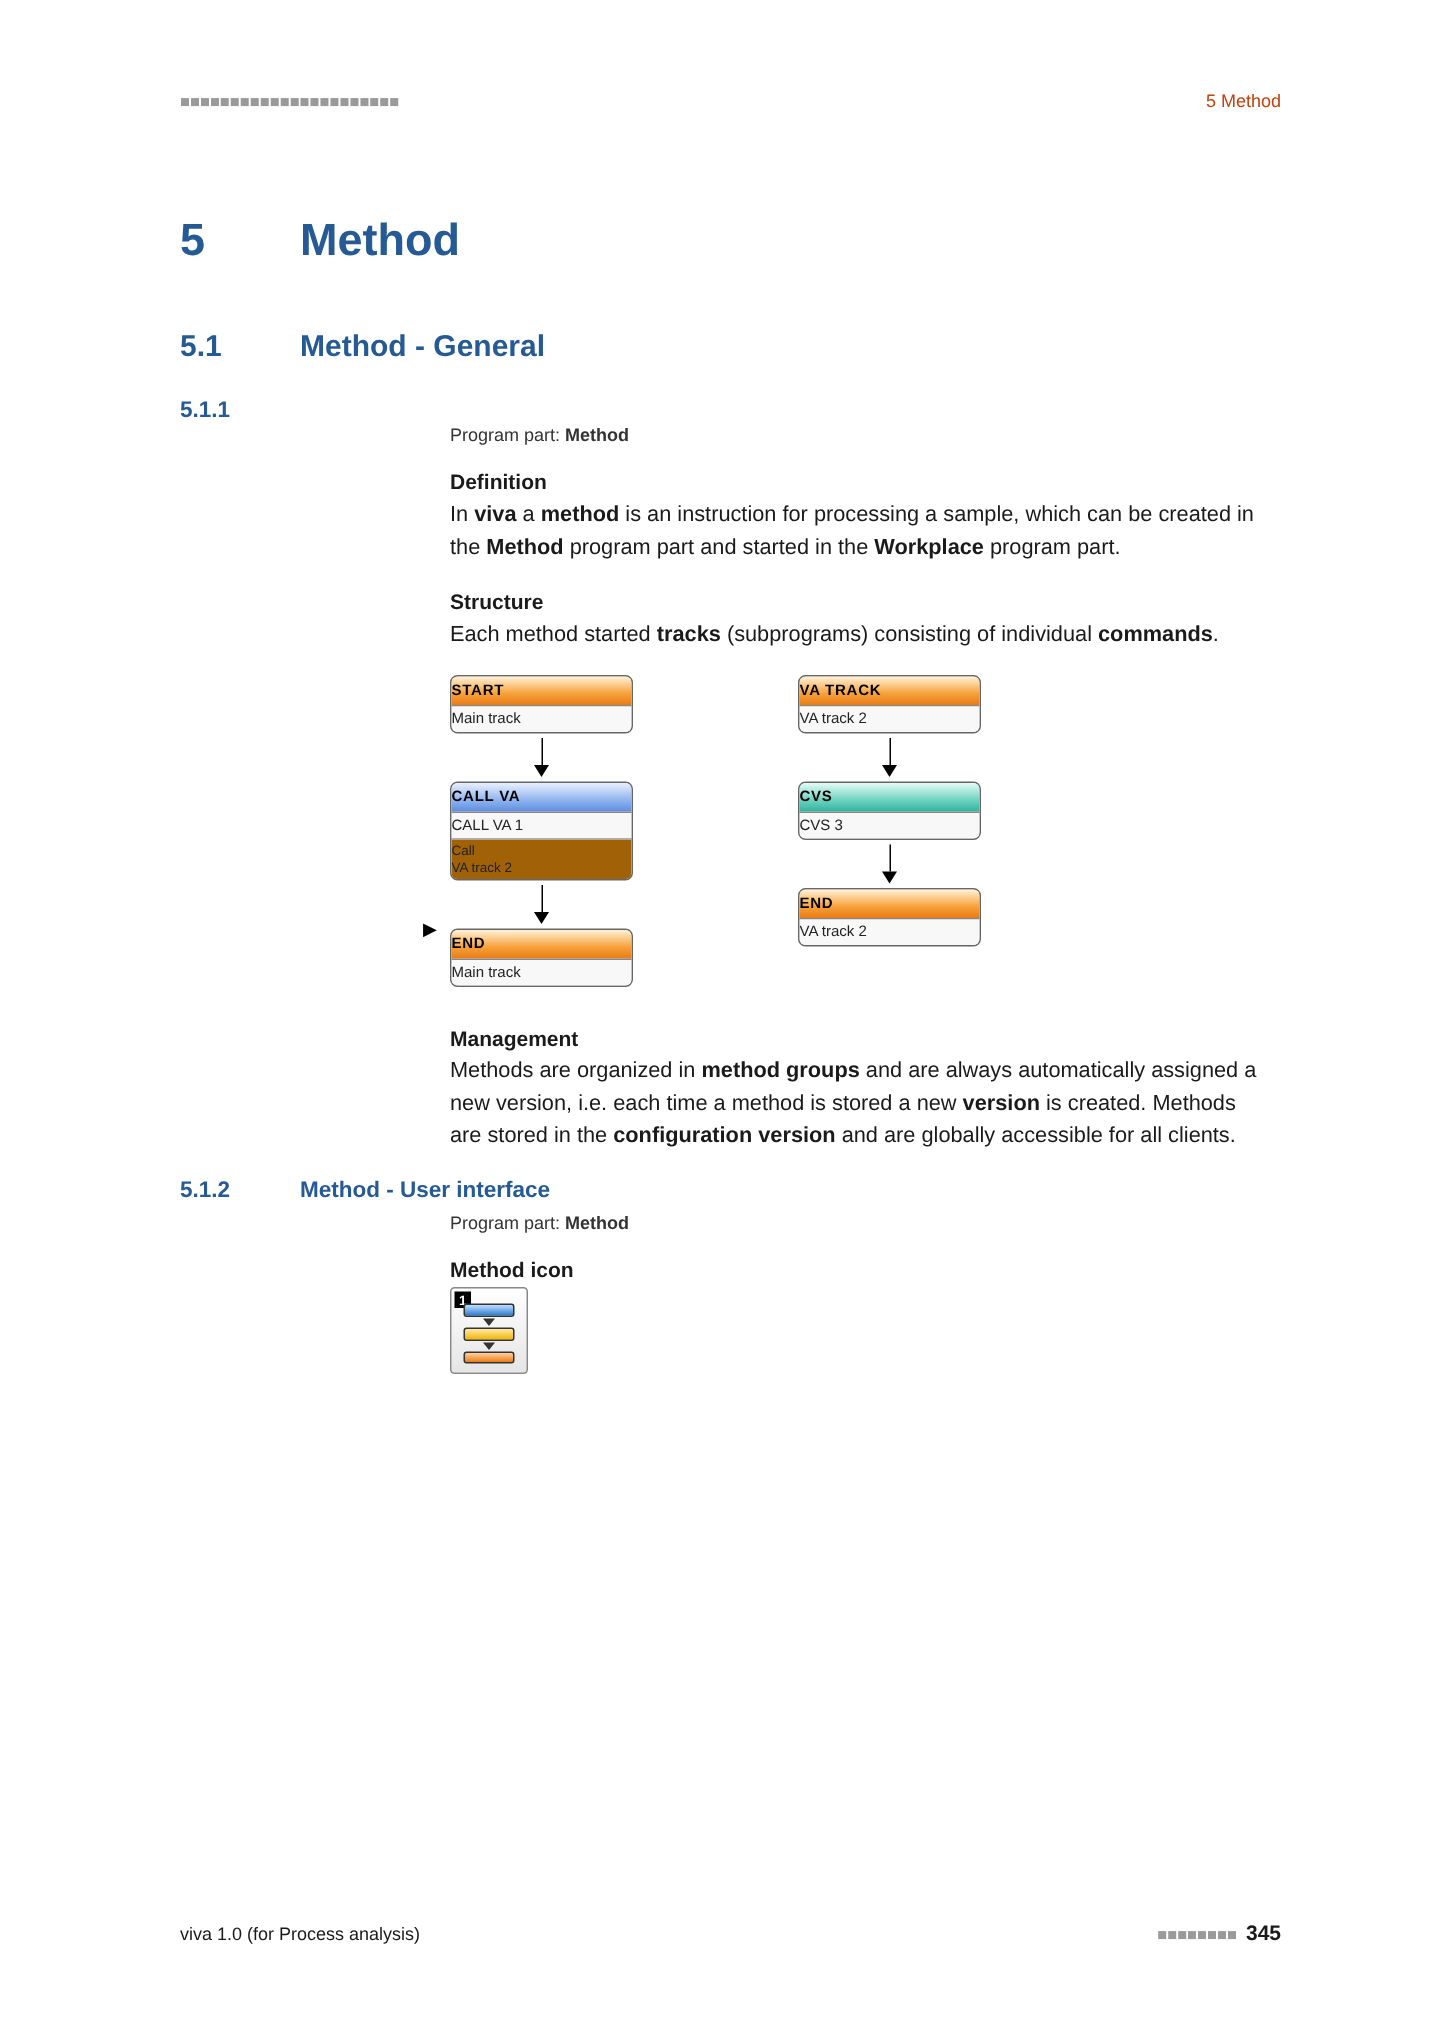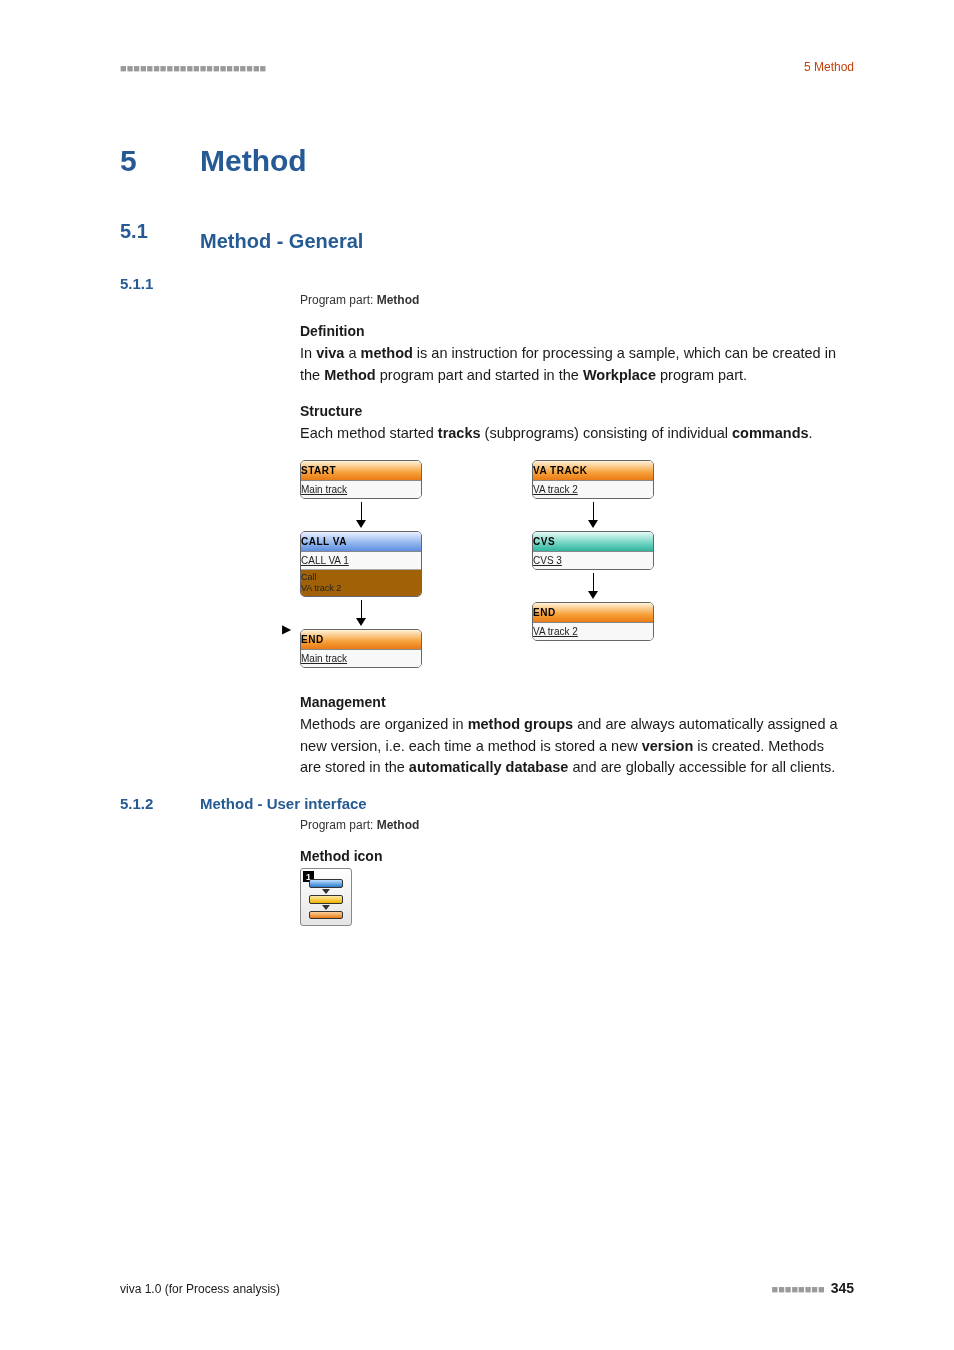--- a/index.html
+++ b/index.html
@@ -38,21 +38,21 @@
     font-weight: 900;
     font-size: 30px;
     color: #255a94;
     margin: 0 0 24px 0;
   }
   .section-title {
     font-family: "Arial Black", "Segoe UI Black", sans-serif;
     font-weight: 900;
     font-size: 20px;
     color: #255a94;
-    margin: 10px 0 16px 0;
+    margin: 0 0 16px 0;
   }
   .subsection-title {
     font-family: "Arial Black", "Segoe UI Black", sans-serif;
     font-weight: 900;
     font-size: 15px;
     color: #255a94;
     margin: 0 0 6px 0;
   }
   .row {
     display: flex;
@@ -114,21 +114,20 @@
     font-weight: 700;
     letter-spacing: 0.5px;
     padding: 4px 0;
     border-bottom: 1px solid #888;
   }
   .blk-sub {
     font-size: 10px;
     padding: 3px 0;
     color: #222;
     background: #f8f8f8;
-    text-decoration: underline;
   }
   .blk-extra {
     font-size: 9px;
     padding: 2px 0 3px 0;
     color: #222;
     border-top: 1px solid #aaa;
     background: #a16207;
     line-height: 1.15;
   }
   .grad-orange { background: linear-gradient(#fff2d9 0%, #f7a13a 60%, #e97b16 100%); color:#000; }
@@ -324,21 +323,21 @@
           </div>
         <div class="blk">
           <div class="blk-head grad-orange">END</div>
           <div class="blk-sub">VA track 2</div>
         </div>
       </div>
     </div>
 
     <div class="para-heading">Management</div>
     <div class="para">
-      <span class="para-line">Methods are organized in </span><b>method groups</b><span class="para-line"> and are always automatically assigned a new version, i.e. each time a method is stored a new </span><b>version</b><span class="para-line"> is created. Methods are stored in the </span><b>automatically database</b><span class="para-line"> and are globally accessible for all clients.</span>
+      <span class="para-line">Methods are organized in </span><b>method groups</b><span class="para-line"> and are always automatically assigned a new version, i.e. each time a method is stored a new </span><b>version</b><span class="para-line"> is created. Methods are stored in the </span><b>configuration version</b><span class="para-line"> and are globally accessible for all clients.</span>
     </div>
   </div>
 
   <div class="row" style="margin-top:4px;justify-content:flex-end;">
     <div class="num-col">
       <span class="subsection-title">5.1.2</span>
     </div>
     <div class="txt-col">
       <div class="subsection-title">Method - User interface</div>
     </div>

